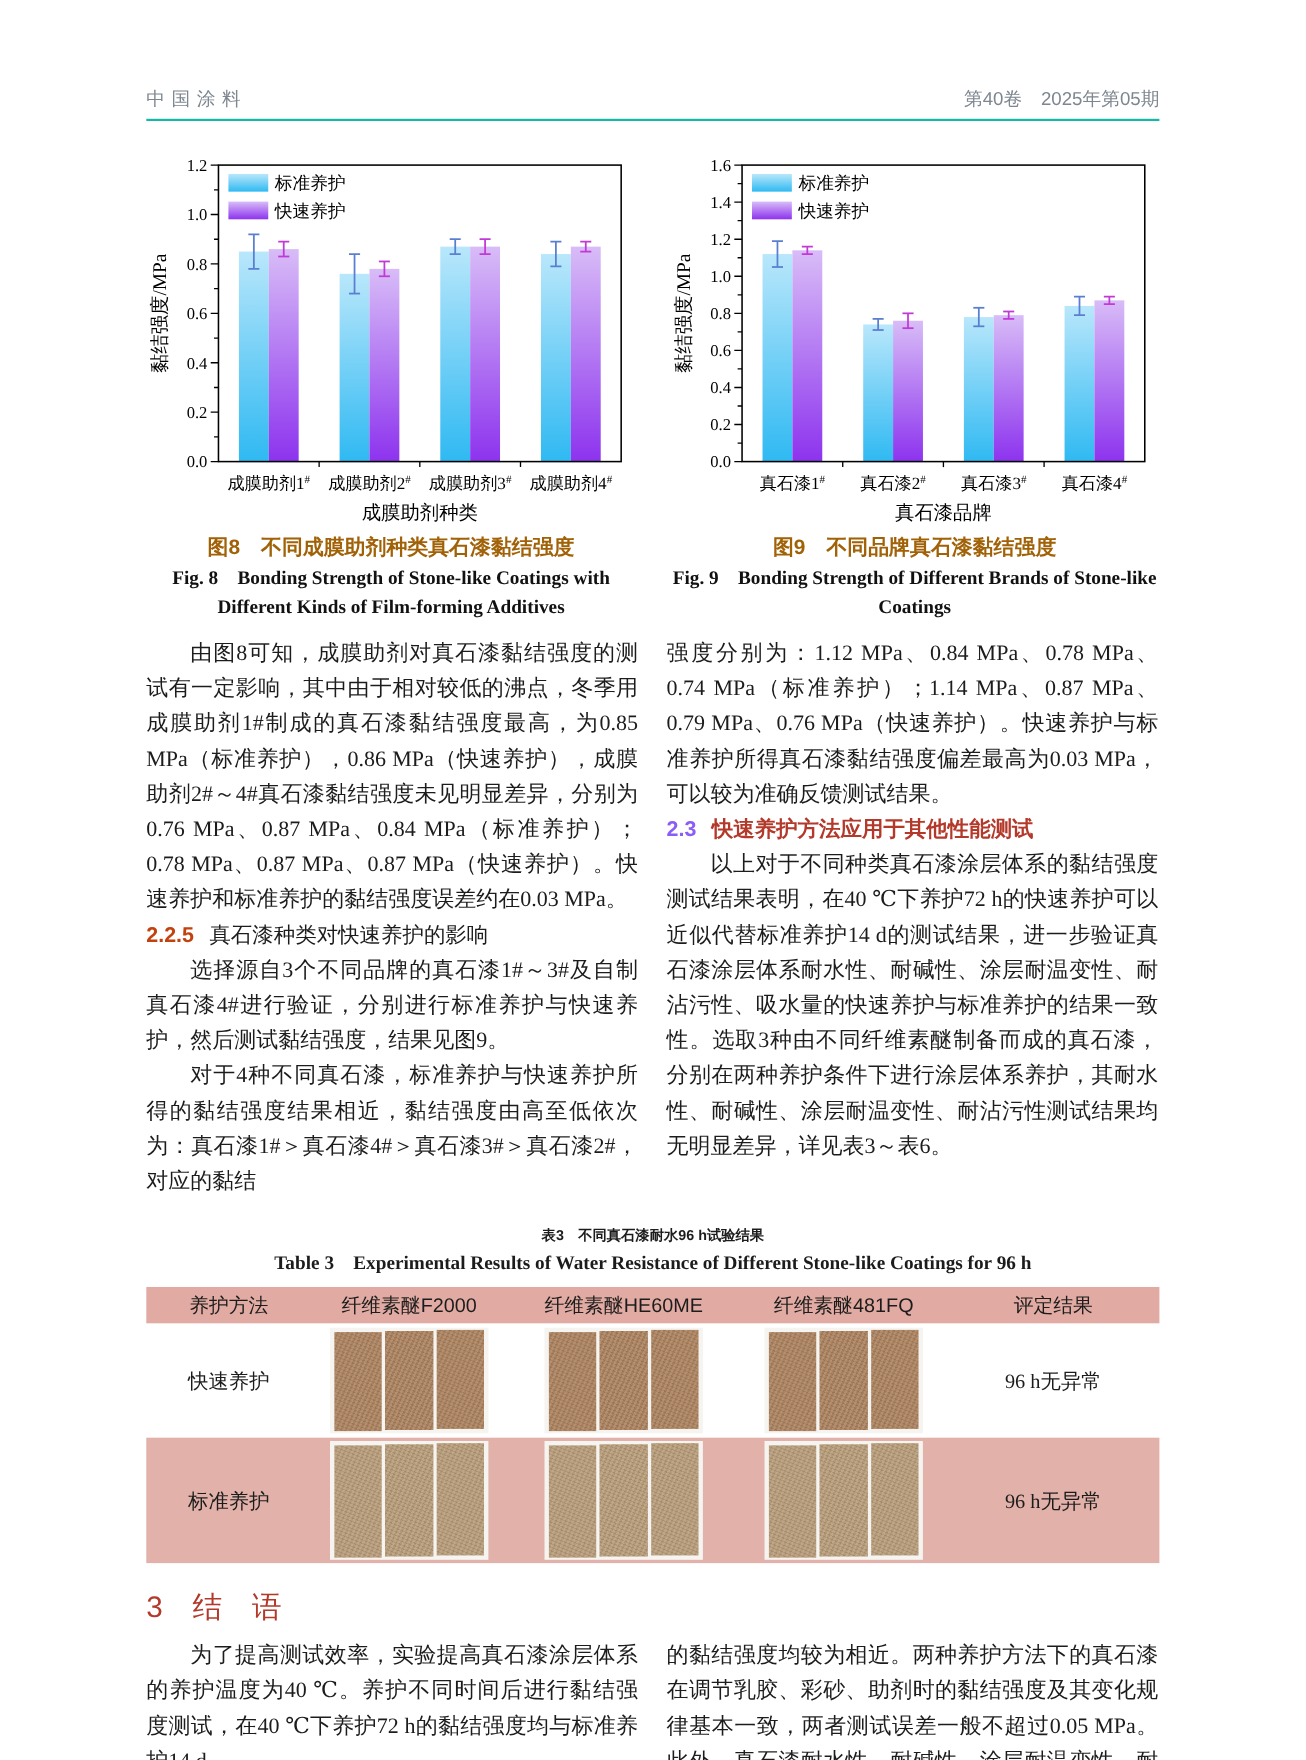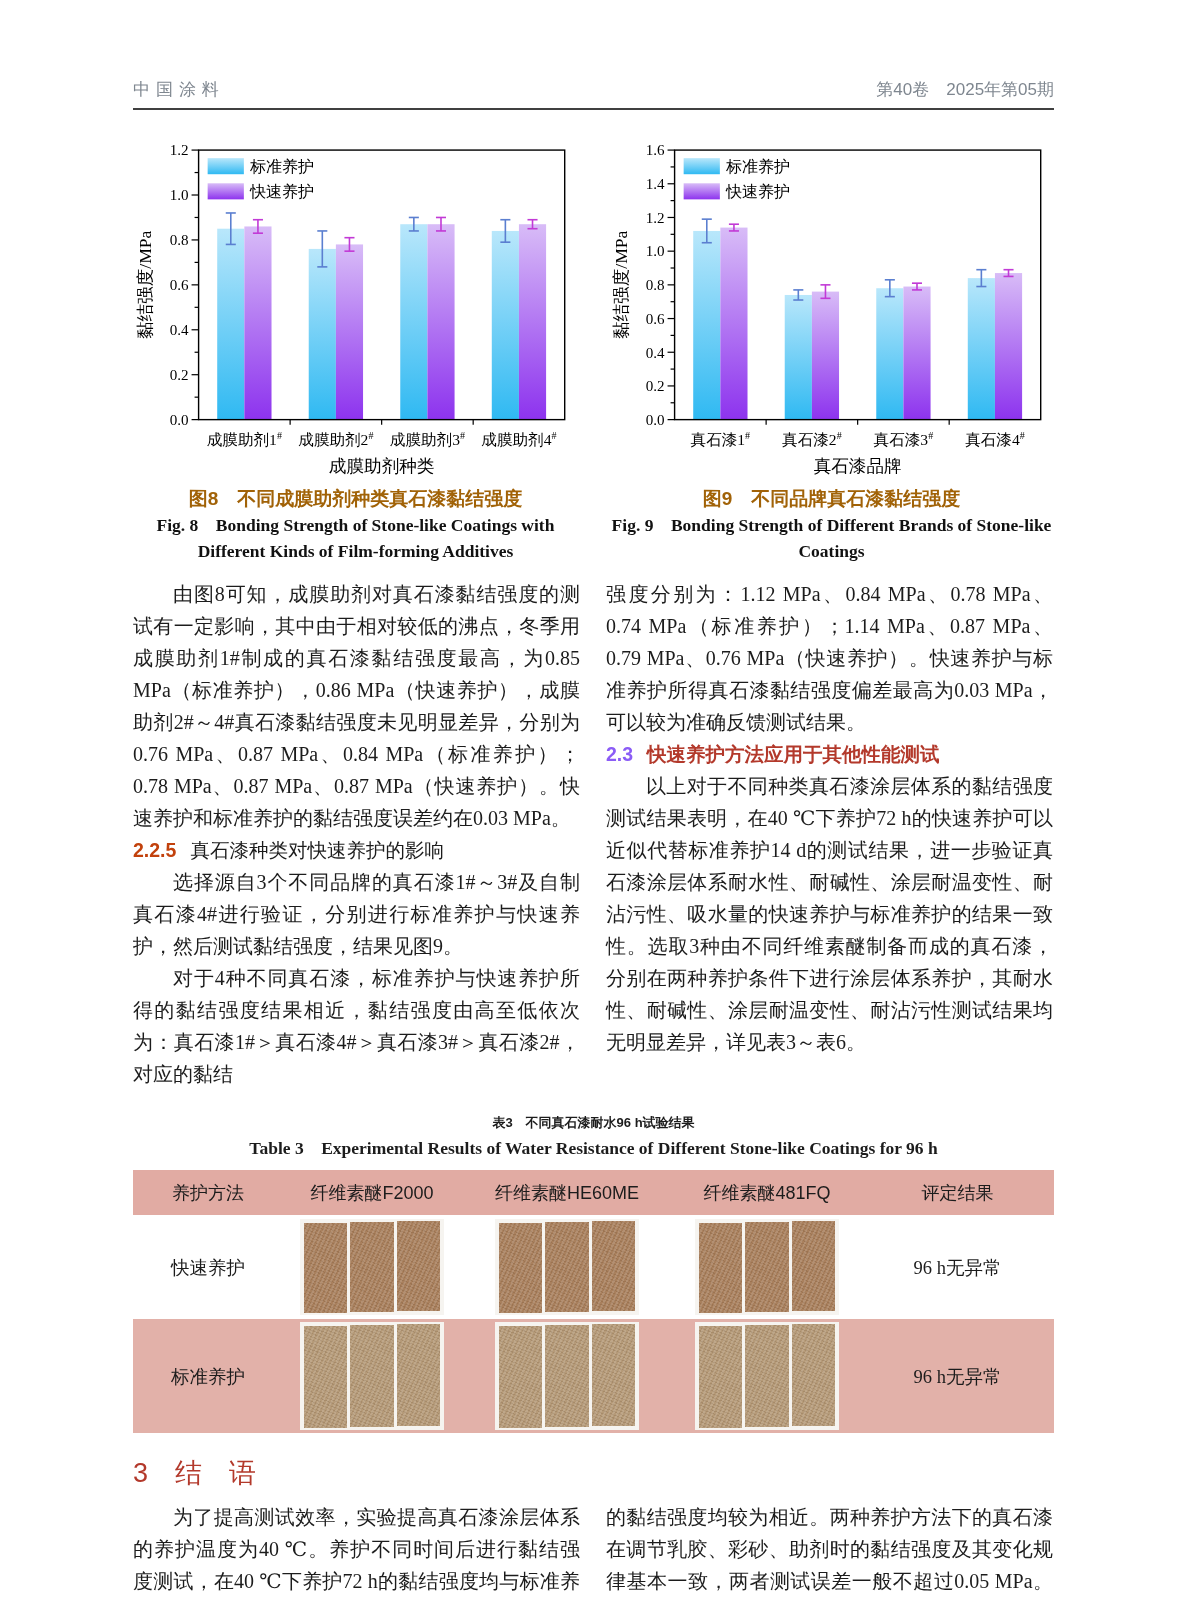--- a/index.html
+++ b/index.html
@@ -5,21 +5,21 @@
   html,body{margin:0;padding:0;}
   body{
     width:1187px;height:1600px;background:#ffffff;overflow:hidden;
     font-family:"Liberation Serif","DejaVu Serif",serif;color:#1c1c1c;
     position:relative;
   }
   .page{padding:0 133px;box-sizing:border-box;}
   
   .pg-header{
     display:flex;justify-content:space-between;align-items:flex-end;
-    padding-top:78px;padding-bottom:7px;border-bottom:2px solid #404040;
+    padding-top:78px;padding-bottom:7px;border-bottom:2px solid #14b8a6;
     color:#7e868f;font-size:17px;
     font-family:"Liberation Sans","DejaVu Sans",sans-serif;
   }
   .pg-header .journal{letter-spacing:0.35em;}
   
   .charts-row{display:flex;gap:31px;margin-top:26px;}
   .chart-col{width:445px;}
   .chart-col svg{display:block;width:445px;height:348px;}
   .caption{text-align:center;margin-top:2px;line-height:26px;}
   .caption .cn{font-family:"Liberation Sans","DejaVu Sans",sans-serif;font-weight:bold;font-size:19px;color:#a16207;}
@@ -31,21 +31,21 @@
   .para.cont{text-indent:0;}
   .subhead{margin:0;font-family:"Liberation Sans","DejaVu Sans",sans-serif;font-size:19.5px;line-height:32px;}
   .subhead .num{font-weight:bold;margin-right:14px;}
   .subhead.all-red .t{font-weight:bold;}
   
   .tbl-title{margin-top:24px;text-align:center;}
   .tbl-title .cn{font-family:"Liberation Sans","DejaVu Sans",sans-serif;font-weight:bold;font-size:13px;}
   .tbl-title .en{font-weight:bold;font-size:17.5px;margin-top:4px;}
   .tbl{margin-top:10px;width:921px;}
   .t-row{display:grid;grid-template-columns:150px 178px 212px 188px 193px;align-items:center;}
-  .t-row.hdr{height:45px;font-family:"Liberation Sans","DejaVu Sans",sans-serif;font-size:18px;}
+  .t-row.hdr{height:33px;font-family:"Liberation Sans","DejaVu Sans",sans-serif;font-size:18px;}
   .t-row.r-fast{height:104px;}
   .t-row.r-std{height:114px;}
   .t-cell{text-align:center;}
   .t-cell.method,.t-cell.result{font-size:18.5px;}
   .photo{
     margin:0 auto;background:#f6f4f0;box-sizing:border-box;
     display:flex;gap:3px;padding:3px 4px;align-items:stretch;
     width:144px;height:96px;
   }
   .r-std .photo{height:108px;width:144px;}

